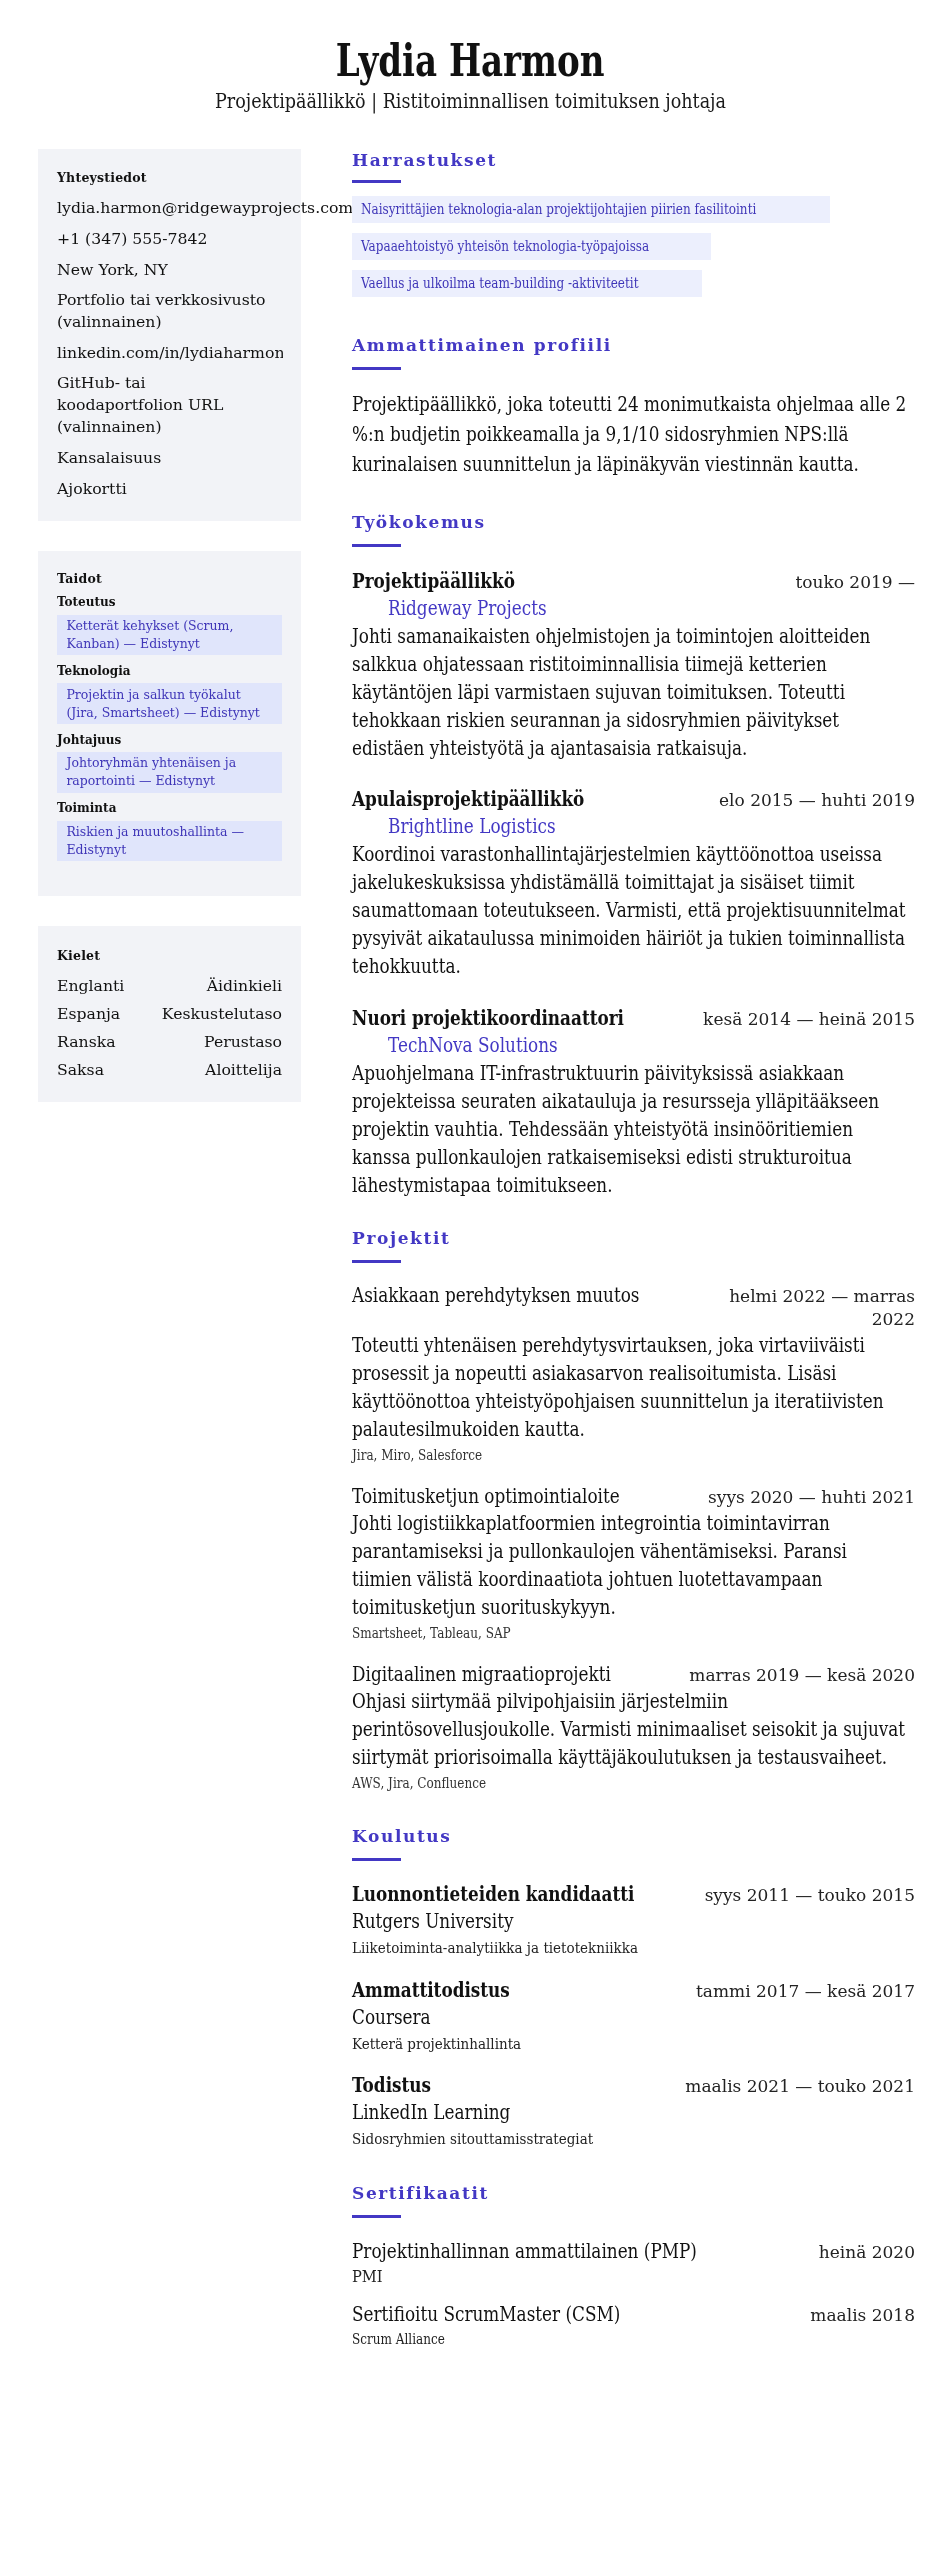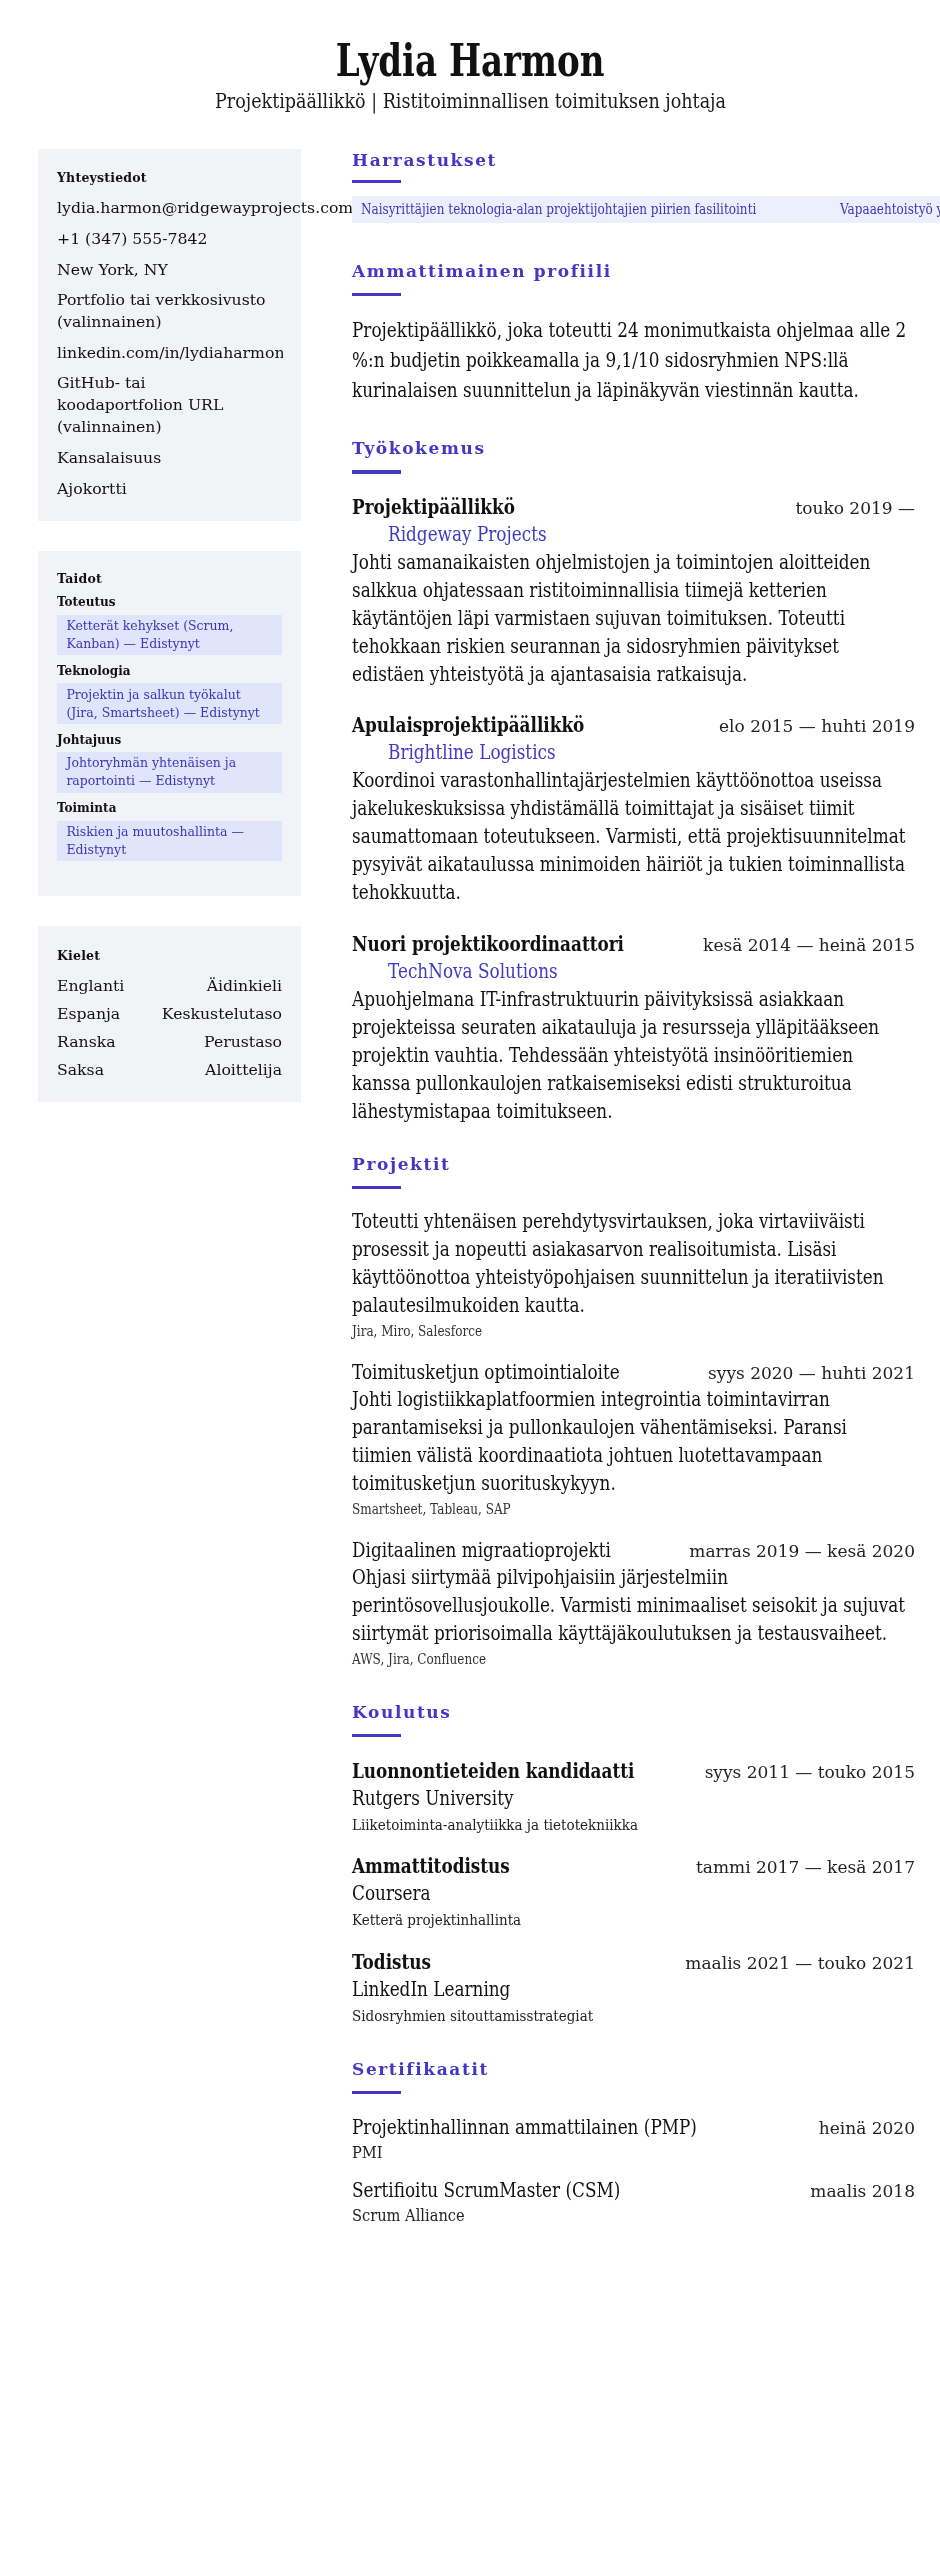--- a/index.html
+++ b/index.html
@@ -112,21 +112,21 @@
     .sq { display: inline-block; transform: scaleX(0.86); transform-origin: left; white-space: nowrap; }
     .hobby-chip {
       display: inline-block;
       background: #eceffd;
       color: #3f36b8;
       font-size: 14px;
       line-height: 19px;
       padding: 3.9px 9.4px;
       margin-bottom: 10.2px;
     }
-    .hobby-list { display: flex; flex-direction: row; align-items: flex-start; }
+    .hobby-list { display: flex; flex-direction: column; align-items: flex-start; }
     .paragraph {
       font-size: 19.6px;
       line-height: 28px;
       color: #111;
       width: 651px;
       transform: scaleX(0.86);
       transform-origin: left top;
     }
     .entry { margin-bottom: 23.5px; }
     .entry-head {
@@ -282,20 +282,24 @@
         <div class="entry-company"><span class="sq">TechNova Solutions</span></div>
         <p class="paragraph">Apuohjelmana IT-infrastruktuurin päivityksissä asiakkaan projekteissa seuraten aikatauluja ja resursseja ylläpitääkseen projektin vauhtia. Tehdessään yhteistyötä insinööritiemien kanssa pullonkaulojen ratkaisemiseksi edisti strukturoitua lähestymistapaa toimitukseen.</p>
       </div>
     </section>
 
     <section class="section">
       <h2 class="section-title">Projektit</h2>
       <div class="section-rule" style="margin-bottom:19px;"></div>
 
       <div class="entry" style="margin-bottom:17px;">
+        <div class="entry-head">
+          <span class="entry-title light sq">Asiakkaan perehdytyksen muutos</span>
+          <span class="entry-date">helmi 2022 — marras 2022</span>
+        </div>
         <p class="paragraph">Toteutti yhtenäisen perehdytysvirtauksen, joka virtaviiväisti prosessit ja nopeutti asiakasarvon realisoitumista. Lisäsi käyttöönottoa yhteistyöpohjaisen suunnittelun ja iteratiivisten palautesilmukoiden kautta.</p>
         <div class="entry-tags"><span class="sq">Jira, Miro, Salesforce</span></div>
       </div>
 
       <div class="entry" style="margin-bottom:17px;">
         <div class="entry-head">
           <span class="entry-title light sq">Toimitusketjun optimointialoite</span>
           <span class="entry-date">syys 2020 — huhti 2021</span>
         </div>
         <p class="paragraph">Johti logistiikkaplatfoormien integrointia toimintavirran parantamiseksi ja pullonkaulojen vähentämiseksi. Paransi tiimien välistä koordinaatiota johtuen luotettavampaan toimitusketjun suorituskykyyn.</p>
@@ -354,19 +358,19 @@
           <span class="entry-date">heinä 2020</span>
         </div>
         <div class="entry-note" style="font-size:17px;"><span class="sq">PMI</span></div>
       </div>
 
       <div class="entry" style="margin-bottom:12.5px;">
         <div class="entry-head">
           <span class="entry-title light sq">Sertifioitu ScrumMaster (CSM)</span>
           <span class="entry-date">maalis 2018</span>
         </div>
-        <div class="entry-note" style="font-size:17px;"><span class="sq">Scrum Alliance</span></div>
+        <div class="entry-note" style="font-size:14px;"><span class="sq">Scrum Alliance</span></div>
       </div>
     </section>
 
   </main>
 </div>
 
 
 </body></html>

